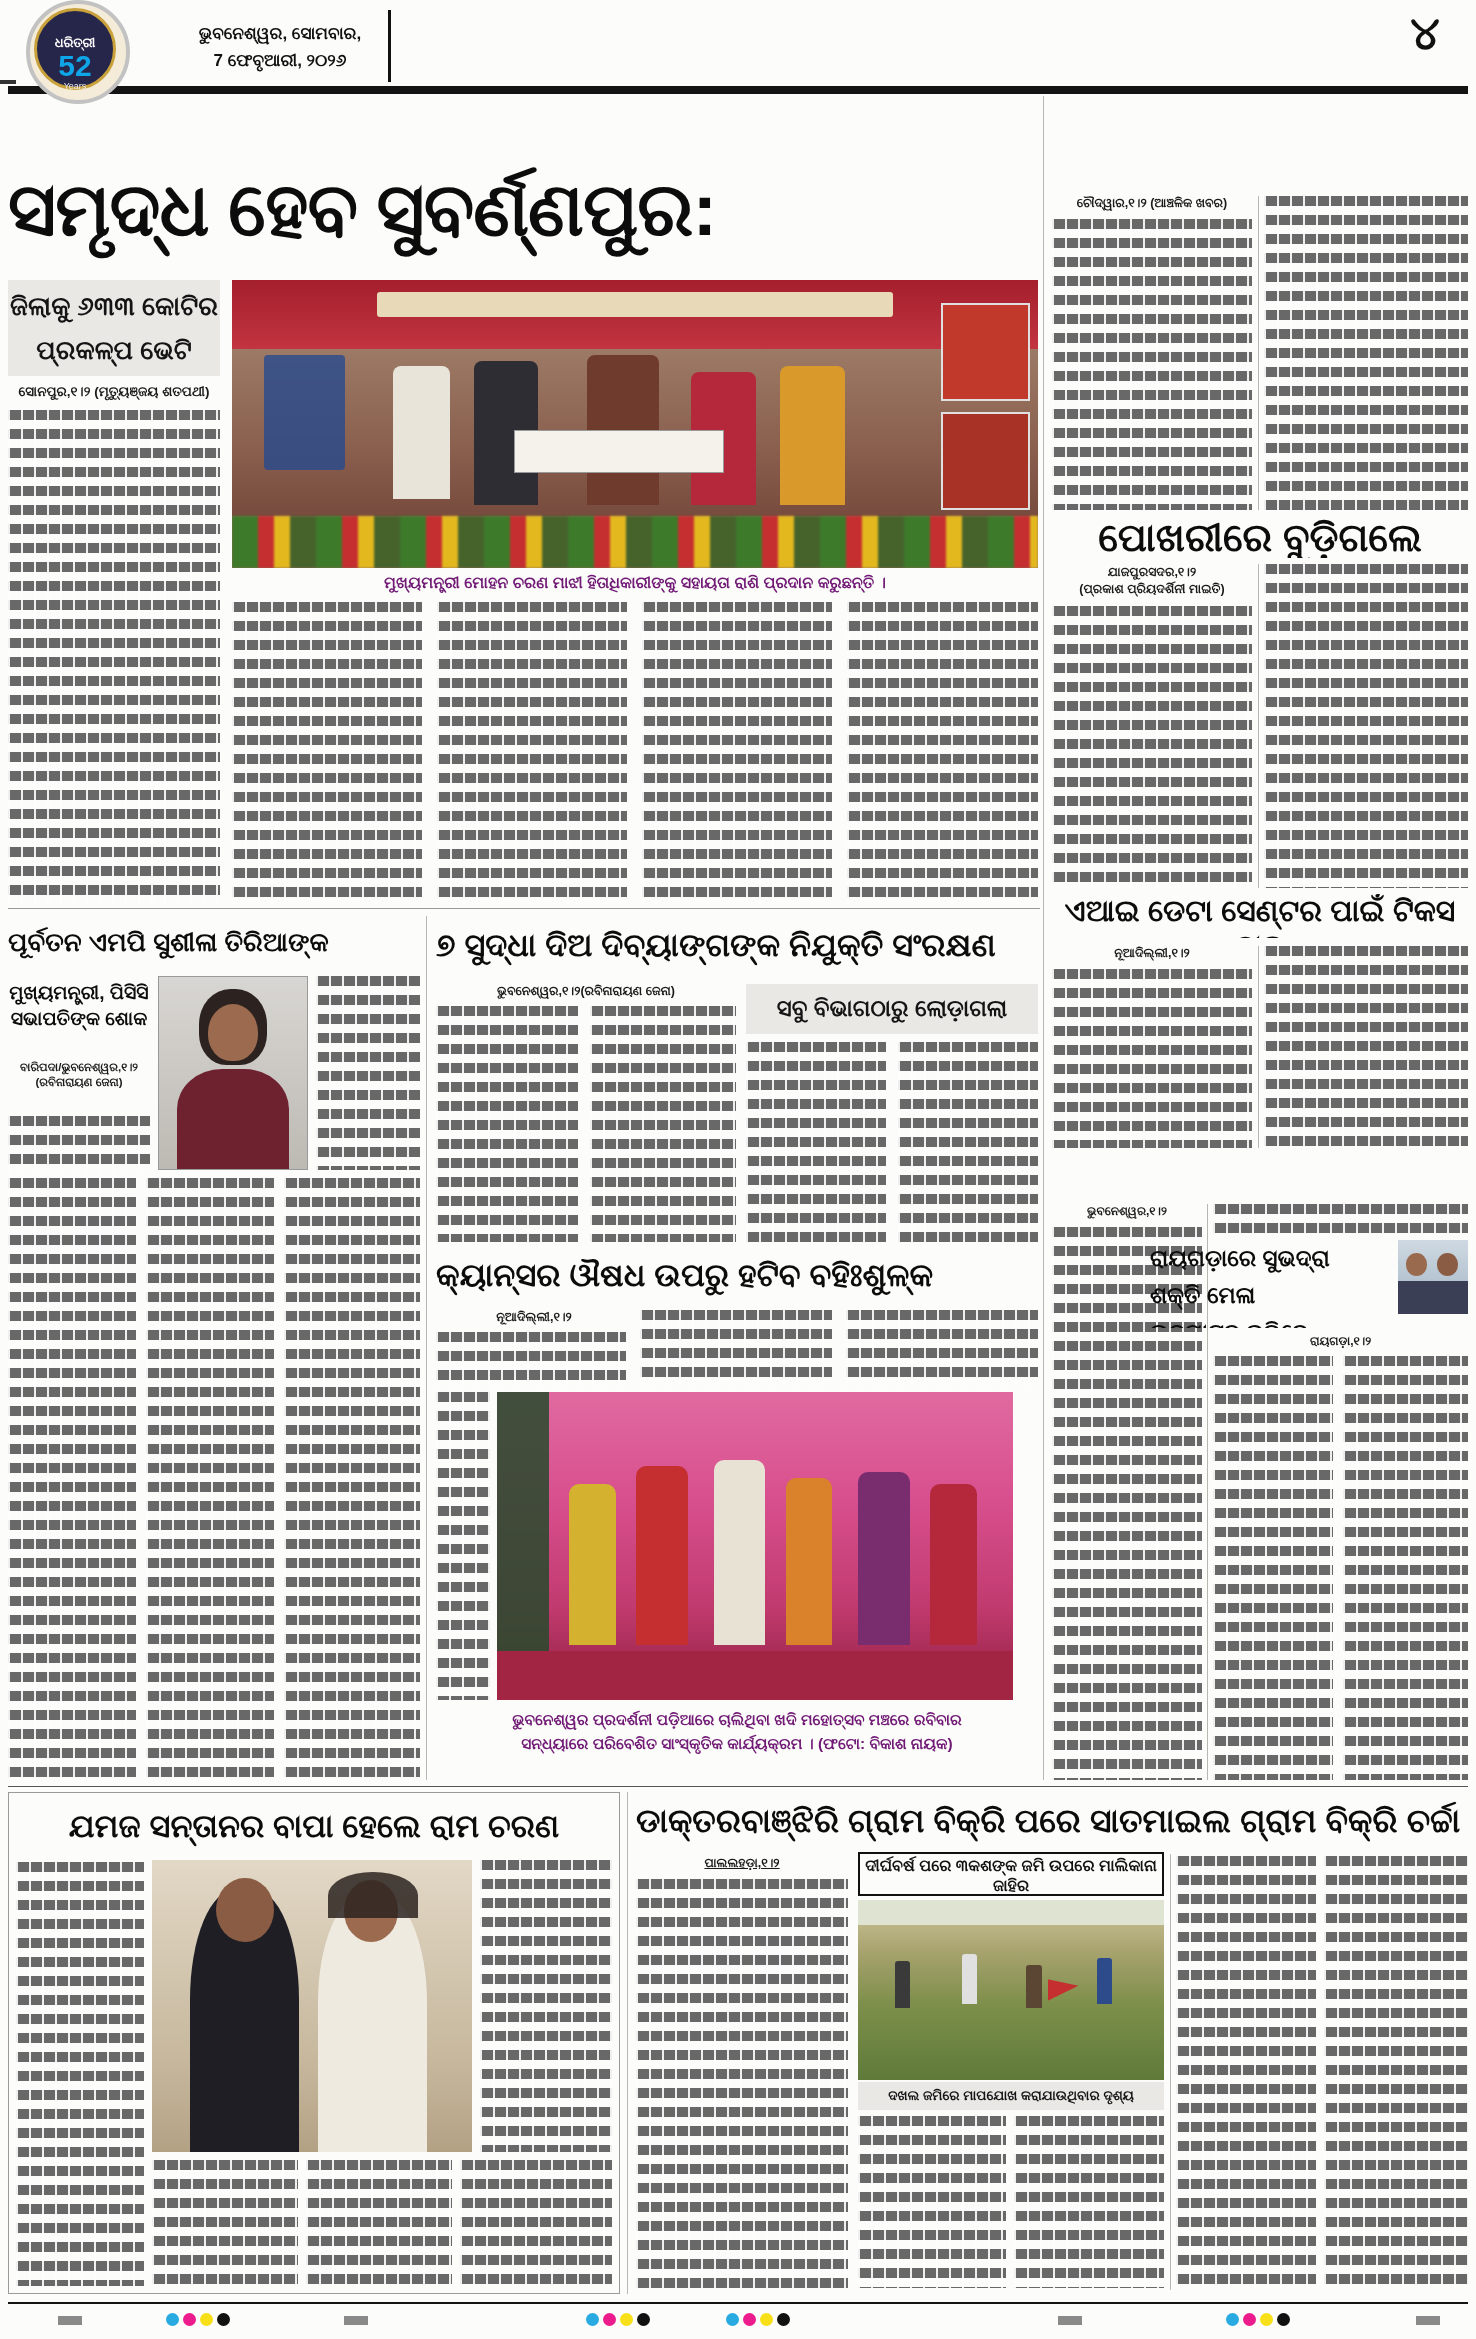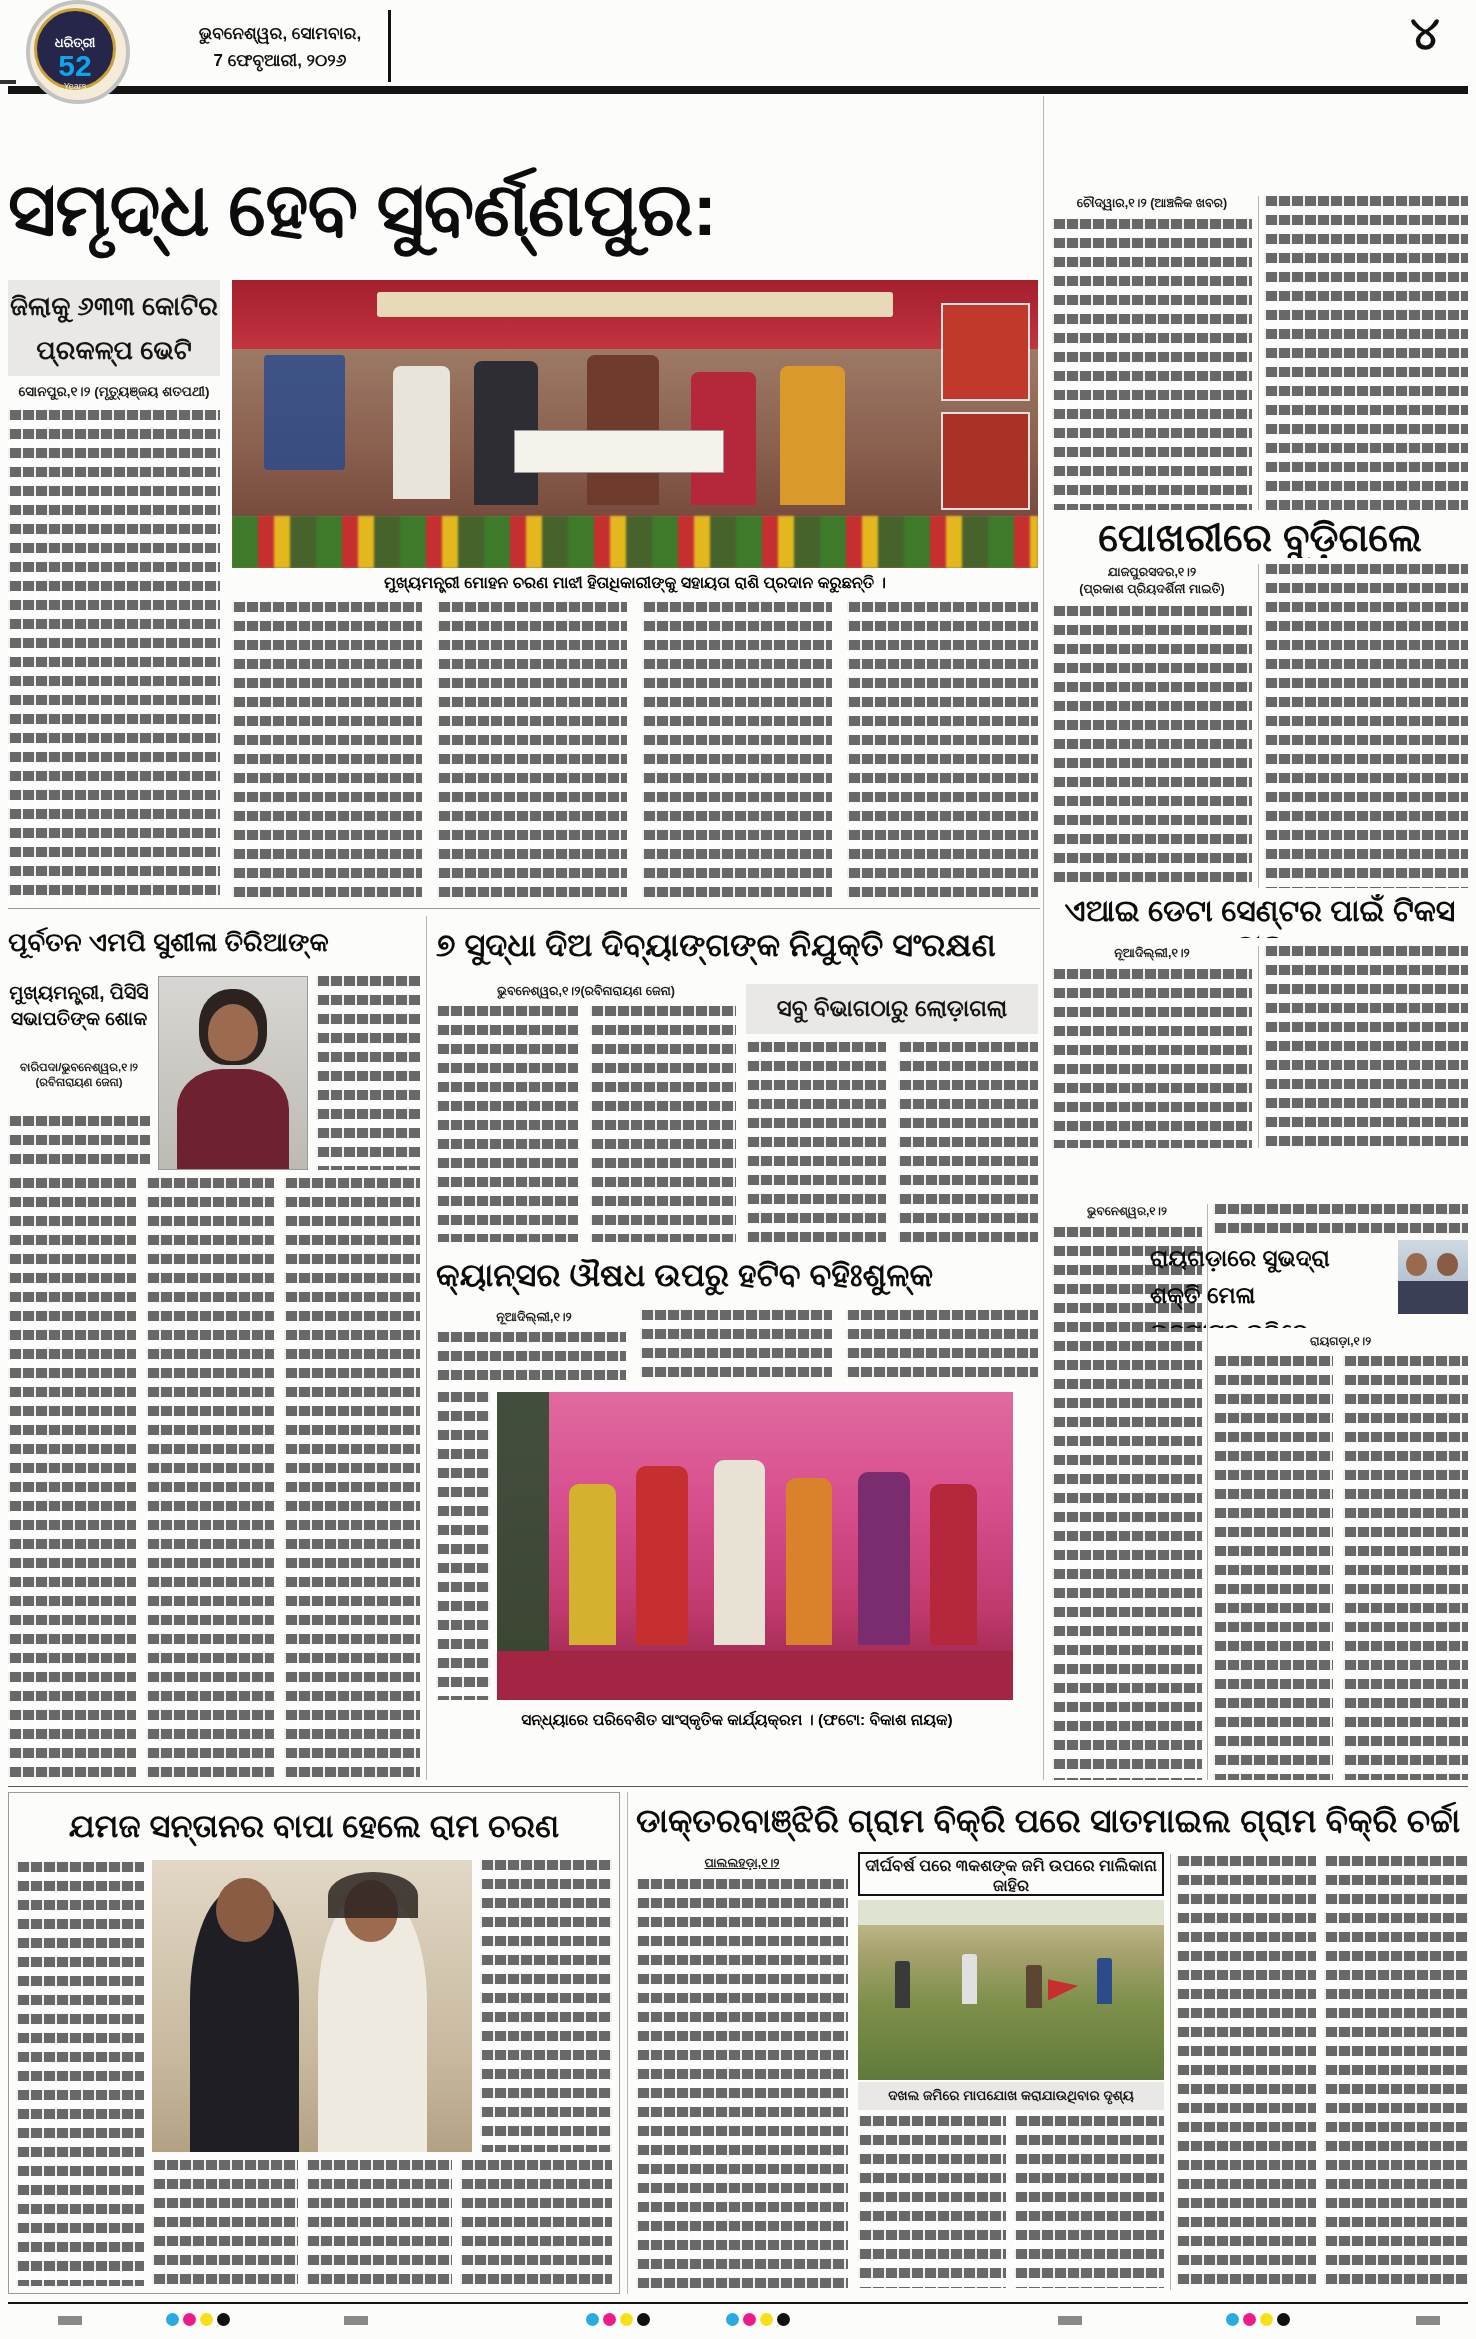--- a/index.html
+++ b/index.html
@@ -2,21 +2,21 @@
 <html><head>
 <meta charset="utf-8">
 <style>
   html,body{margin:0;padding:0;background:#d9d9d6;}
   .page{position:relative;width:1476px;height:2339px;margin:0 auto;background:#fcfcfa;
         font-family:"Liberation Sans","DejaVu Sans",sans-serif;color:#111;overflow:hidden;}
   .ab{position:absolute;box-sizing:border-box;}
   .hl{font-weight:700;color:#0c0c0c;overflow:hidden;}
   .by{font-weight:700;text-align:center;color:#1a1a1a;overflow:hidden;}
   .gb{background:#e9e8e5;font-weight:700;text-align:center;color:#141414;overflow:hidden;}
-  .cap{font-weight:700;color:#000000;overflow:hidden;}
+  .cap{font-weight:700;color:#701a75;overflow:hidden;}
   
   .fill{background:
         repeating-linear-gradient(to right,rgba(255,255,255,.9) 0 2px,transparent 2px 13px),
         repeating-linear-gradient(to bottom,#49484a 0 10px,#fcfcfa 10px 19px);
         opacity:.82;}
   .vsep{background:#b9b7b2;}
   .hrule{background:#141414;}
   .dot{width:13px;height:13px;border-radius:50%;display:inline-block;margin-right:4px;}
   .graybar{background:#8a8a8a;}
   .photo{overflow:hidden;}
@@ -152,20 +152,21 @@
     <div class="ab" style="left:14%;top:30%;width:9%;height:52%;background:#d4b12e;border-radius:10px 10px 0 0;"></div>
     <div class="ab" style="left:27%;top:24%;width:10%;height:58%;background:#c62f2f;border-radius:10px 10px 0 0;"></div>
     <div class="ab" style="left:42%;top:22%;width:10%;height:60%;background:#e8e2d4;border-radius:10px 10px 0 0;"></div>
     <div class="ab" style="left:56%;top:28%;width:9%;height:54%;background:#d9822b;border-radius:10px 10px 0 0;"></div>
     <div class="ab" style="left:70%;top:26%;width:10%;height:56%;background:#7a2d6e;border-radius:10px 10px 0 0;"></div>
     <div class="ab" style="left:84%;top:30%;width:9%;height:52%;background:#b5273a;border-radius:10px 10px 0 0;"></div>
     <div class="ab" style="left:0;top:84%;width:100%;height:16%;background:#a32544;"></div>
   </div>
   <div class="ab fill" style="left:436px;top:1392px;width:54px;height:308px;"></div>
   <div class="ab cap" style="left:436px;top:1708px;width:602px;height:50px;font-size:15.5px;line-height:24px;text-align:center;">
+    <div>ଭୁବନେଶ୍ୱର ପ୍ରଦର୍ଶନୀ ପଡ଼ିଆରେ ଚାଲିଥିବା ଖଦି ମହୋତ୍ସବ ମଞ୍ଚରେ ରବିବାର</div>
     <div>ସନ୍ଧ୍ୟାରେ ପରିବେଶିତ ସାଂସ୍କୃତିକ କାର୍ଯ୍ୟକ୍ରମ । (ଫଟୋ: ବିକାଶ ନାୟକ)</div>
   </div>
 
   <div class="ab" style="left:8px;top:1786px;width:1460px;height:1px;background:#555;"></div>
 
   <div class="ab" style="left:8px;top:1792px;width:612px;height:502px;border:1px solid #9a9a96;"></div>
   <div class="ab hl" style="left:16px;top:1800px;width:596px;height:54px;font-size:32px;line-height:52px;text-align:center;">ଯମଜ ସନ୍ତାନର ବାପା ହେଲେ ରାମ ଚରଣ</div>
   <div class="ab fill" style="left:16px;top:1862px;width:128px;height:424px;"></div>
 
   <div class="ab photo" style="left:152px;top:1860px;width:320px;height:292px;background:linear-gradient(180deg,#e2d8c6,#c6b79c 70%,#b3a184);">

